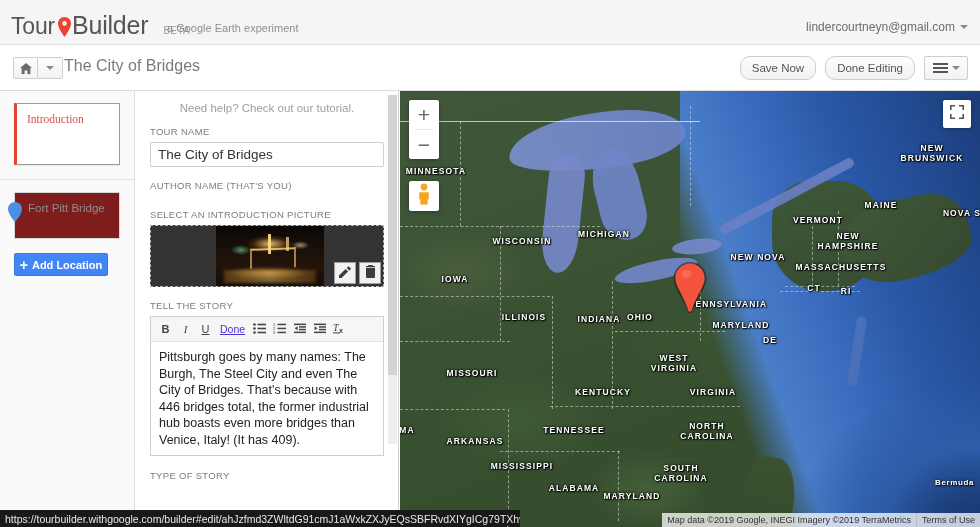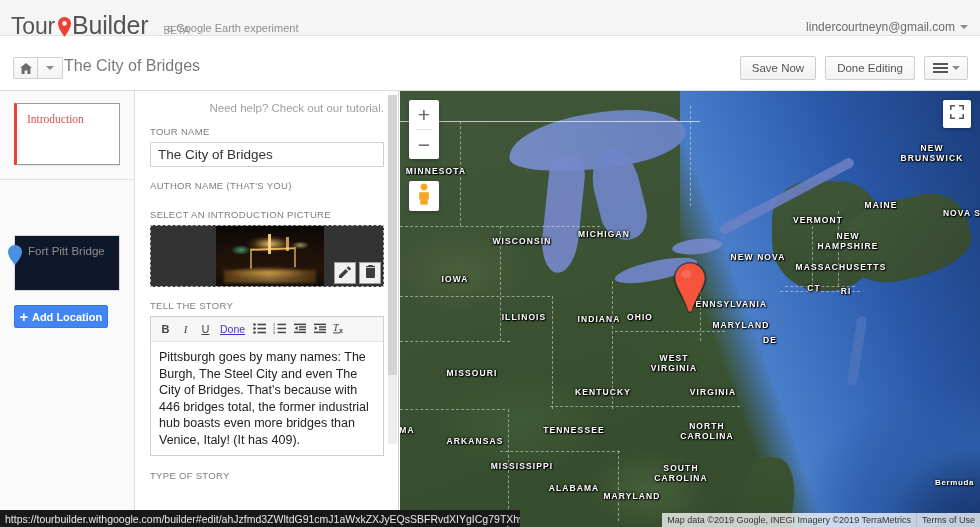--- a/index.html
+++ b/index.html
@@ -7,21 +7,21 @@
     margin: 0; padding: 0;
     width: 980px; height: 527px;
     overflow: hidden;
     font-family: "Liberation Sans", sans-serif;
     background: #fff;
   }
   #app { position: relative; width: 980px; height: 527px; }
 
   
   .topbar {
-    position: absolute; left: 0; top: 0; width: 980px; height: 36px;
+    position: absolute; left: 0; top: 0; width: 980px; height: 45px;
     background: #f5f5f5; border-bottom: 1px solid #e2e2e2;
   }
   .logo { position: absolute; left: 11px; top: 11px; display: flex; align-items: baseline; }
   .logo-tour { font-size: 23px; color: #555; letter-spacing: -0.2px; }
   .logo-pin { width: 13px; height: 20px; position: relative; margin: 0 1px 0 3px; align-self: center; top: 1px;}
   .logo-pin svg { display:block; }
   .logo-builder { font-size: 25px; color: #555; letter-spacing: -0.2px; }
   .logo-beta { font-size: 10px; color: #9a9a9a; margin-left: 15px; letter-spacing: 0.3px; }
   .tagline { position: absolute; left: 167px; top: 22px; font-size: 11px; color: #8e8e8e; }
   .account {
@@ -52,21 +52,21 @@
   .btn-sq:last-child { border-radius: 0 2px 2px 0; border-left: none; }
   .home-glyph svg { display: block; }
   .tour-title {
     position: absolute; left: 64px; top: 12px;
     font-size: 16px; color: #7a7a7a; font-weight: 400;
   }
   .topright-btns { position: absolute; right: 12px; top: 11px; display: flex; align-items: center; gap: 9px; }
   .btn-plain {
     height: 24px; padding: 0 11px;
     background: linear-gradient(#fdfdfd,#f2f2f2);
-    border: 1px solid #cdcdcd; border-radius: 2px;
+    border: 1px solid #cdcdcd; border-radius: 10px;
     font-size: 11.5px; color: #555; cursor: pointer;
     display: flex; align-items: center;
   }
   .btn-menu {
     height: 24px; width: 44px;
     background: linear-gradient(#fdfdfd,#f2f2f2);
     border: 1px solid #cdcdcd; border-radius: 2px;
     display: flex; align-items: center; justify-content: center; gap: 4px;
     cursor: pointer;
   }
@@ -86,22 +86,22 @@
     border: 1px solid #9b9b9b; border-left: 3px solid #ea4335;
     box-shadow: 0 1px 1px rgba(0,0,0,0.07);
     cursor: pointer;
   }
   .card-intro span {
     position: absolute; left: 10px; top: 9px;
     font-size: 11.5px; color: #d9534f;
   }
   .loc-section { padding: 12px 14px 0 14px; }
   .card-loc {
-    position: relative; height: 56px; background: #0f172a;
-    border: 1px solid #d8d8d8; cursor: pointer; margin-top: 43px;
+    position: relative; height: 47px; background: #7f1d1d;
+    border: 1px solid #d8d8d8; cursor: pointer;
   }
   .card-loc .pin-small {
     position: absolute; left: -7px; top: 9px; width: 14px; height: 20px;
   }
   .card-loc span {
     position: absolute; left: 13px; top: 9px;
     font-size: 11.5px; color: #8d8d8d;
   }
   .add-loc-btn {
     margin-top: 14px; height: 23px; width: 94px;
@@ -112,21 +112,21 @@
   }
   .plus-glyph { font-size: 14px; line-height: 1; font-weight: bold; }
 
   
   .center {
     position: absolute; left: 136px; top: 91px; width: 263px; height: 436px;
     background: #fff; overflow: hidden; border-right: 1px solid #d0d0d0;
   }
   .center-inner { padding: 0 14px; position: relative; }
   .tutorial-line {
-    text-align: right; font-size: 11.5px; color: #9e9e9e;
+    text-align: center; font-size: 11.5px; color: #9e9e9e;
     padding: 11px 0 12px 0;
   }
   .field-label {
     font-size: 9.5px; color: #7d7d7d; letter-spacing: 0.3px;
     text-transform: uppercase; margin-bottom: 5px;
   }
   .text-input {
     width: 100%; height: 25px; padding: 0 7px;
     border: 1px solid #cfcfcf; border-radius: 1px;
     font-family: "Liberation Sans", sans-serif; font-size: 13.5px; color: #333;

